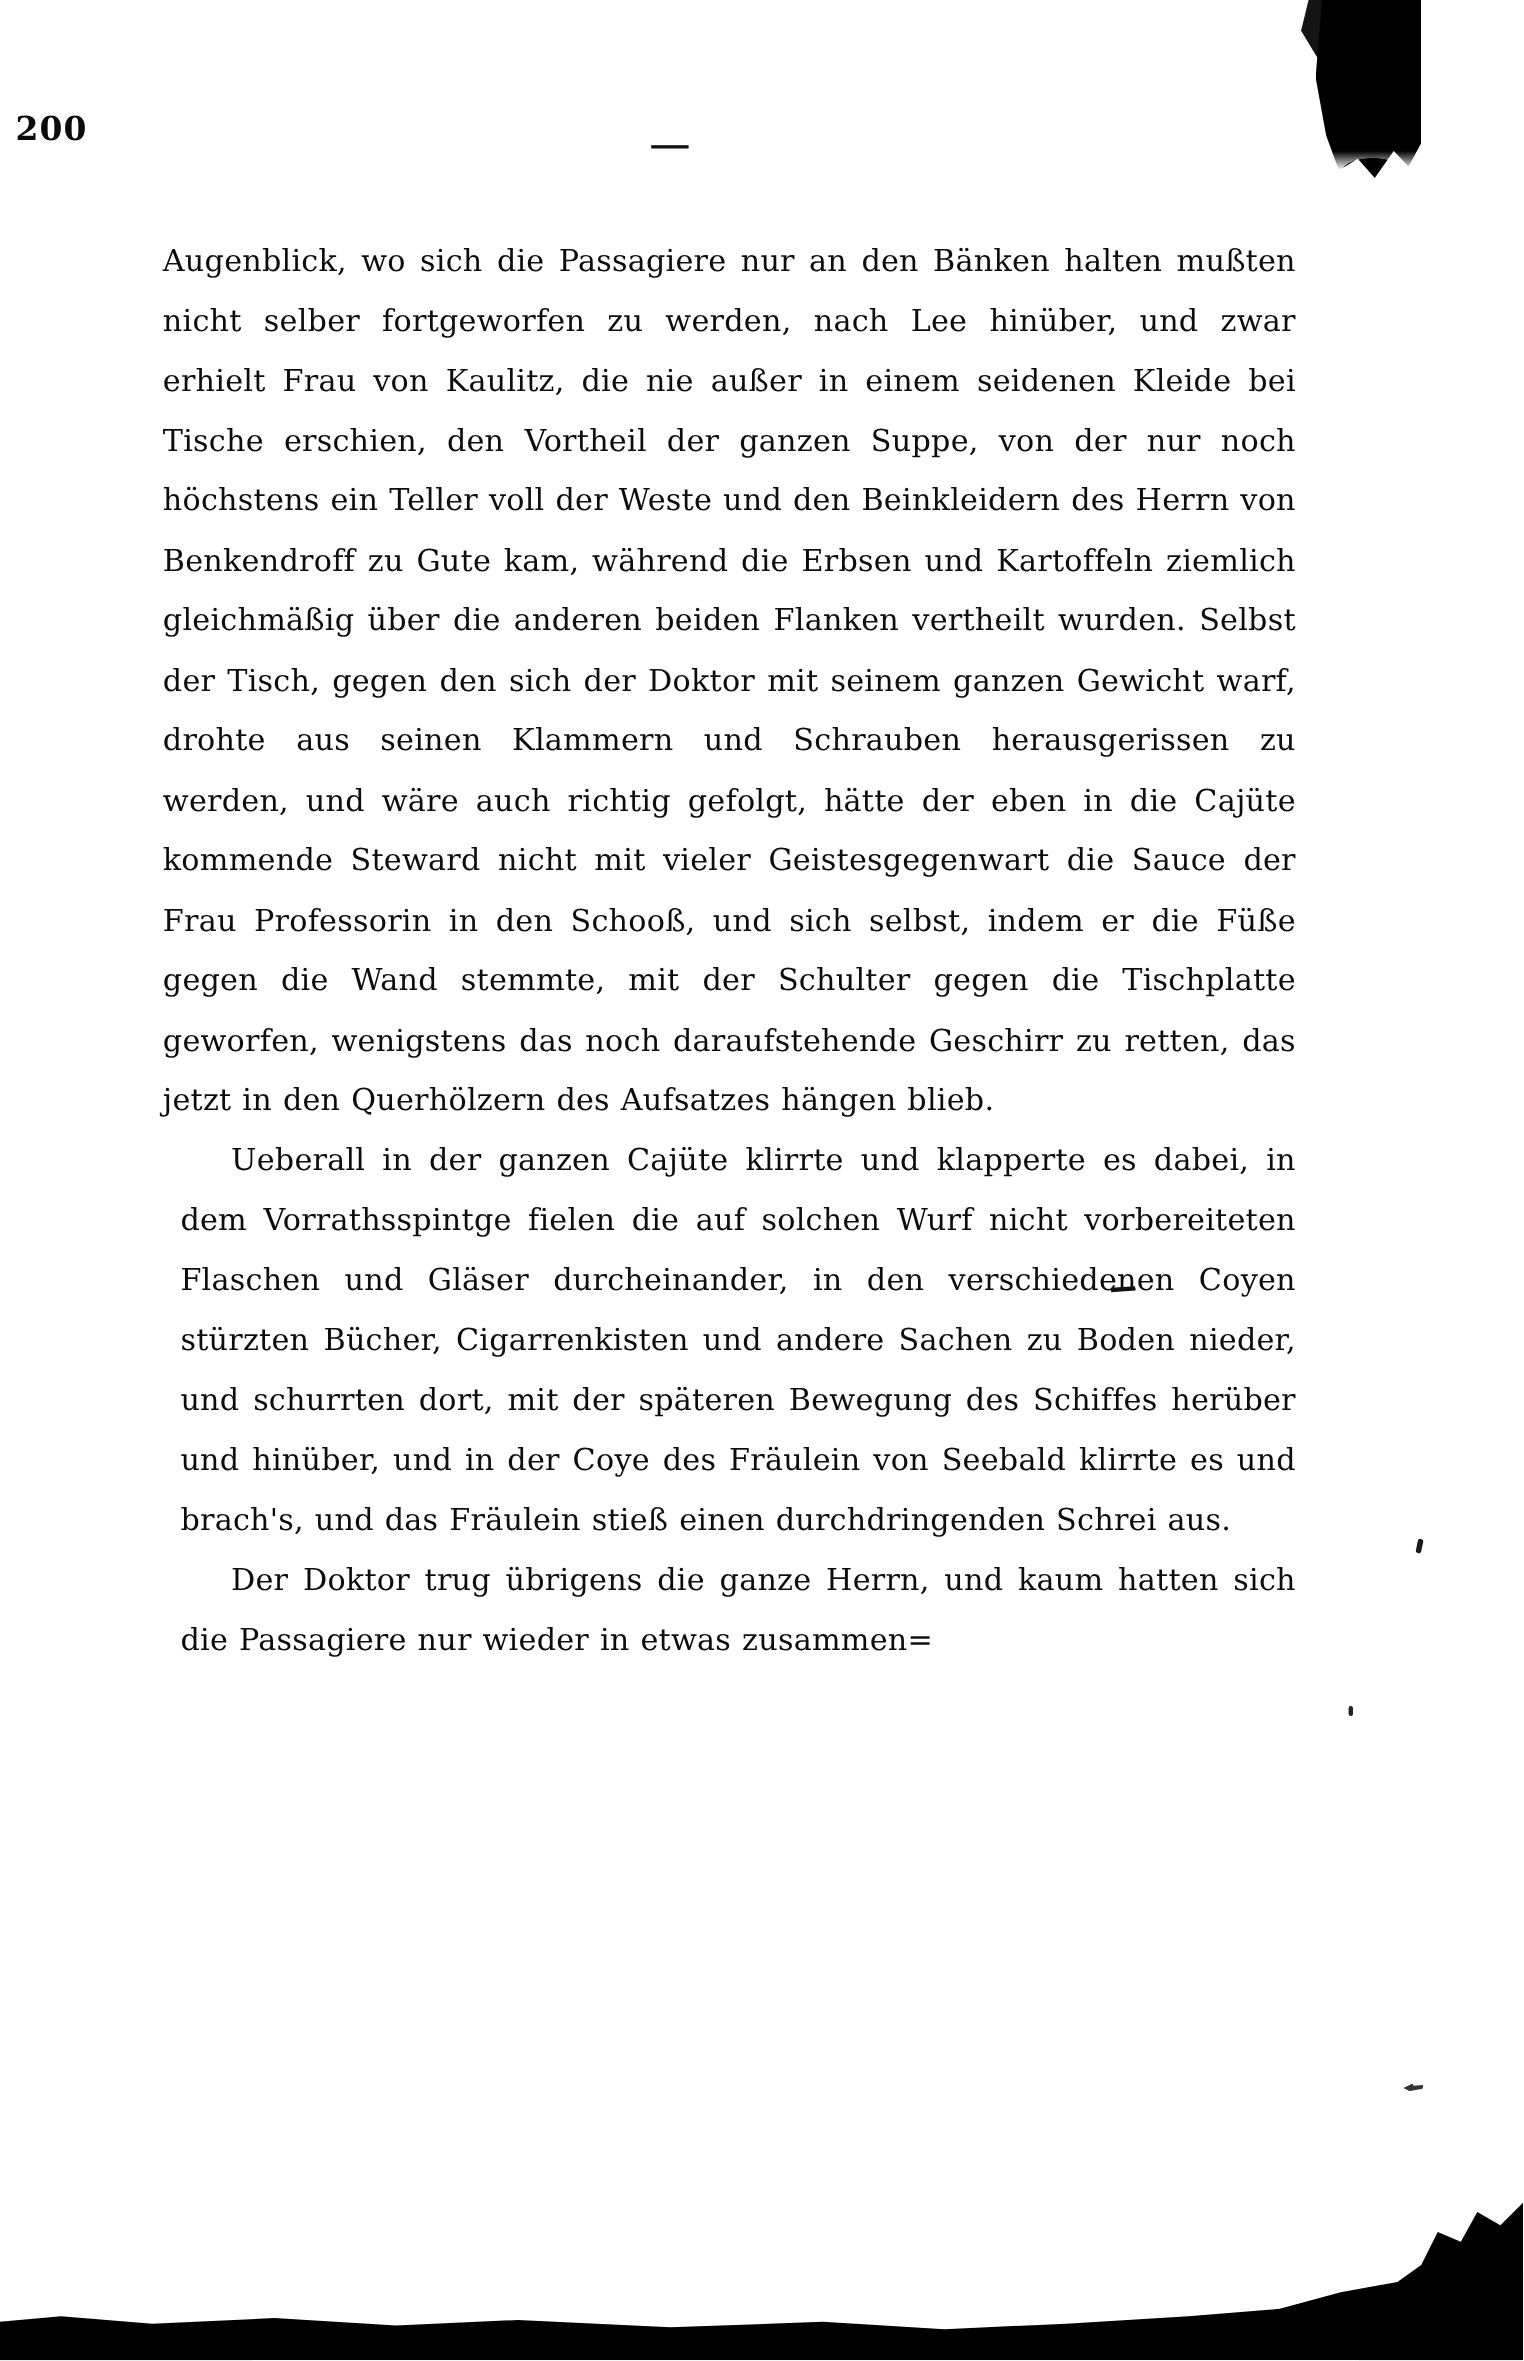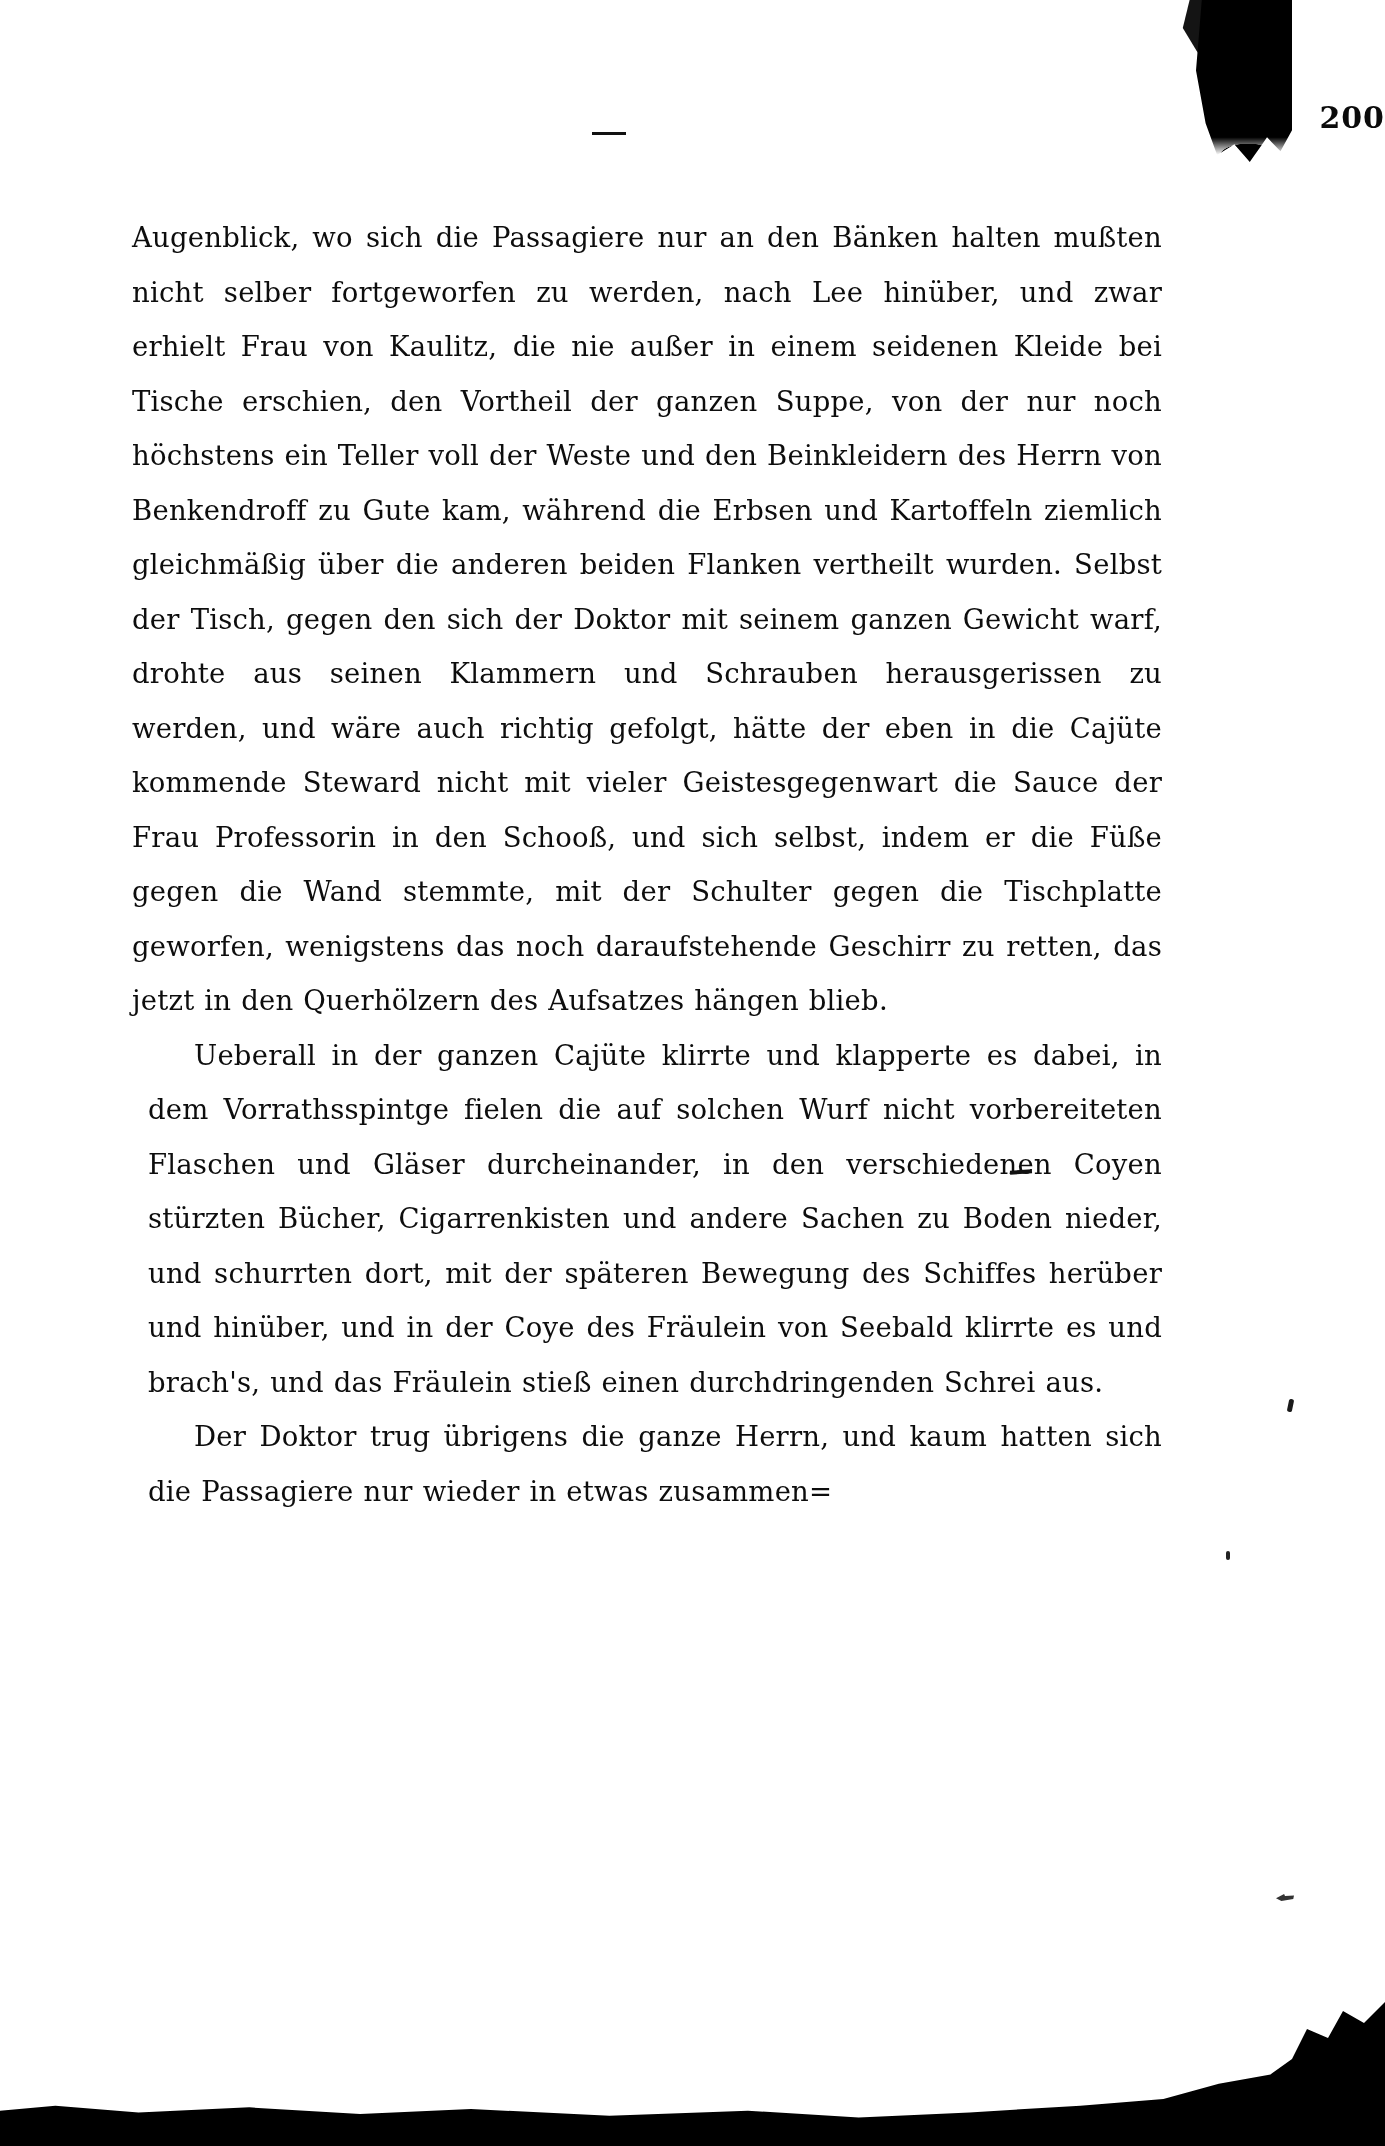--- a/index.html
+++ b/index.html
@@ -18,42 +18,42 @@
     position: absolute;
     left: 0; top: 0;
     width: 1385px;
     height: 2146px;
   }
   .page-number-wrap {
     position: absolute;
     top: 100px;
     left: 0;
     width: 1385px;
-    text-align: right;
+    text-align: left;
   }
   .page-number {
     font-family: "DejaVu Serif", serif;
     font-size: 30px;
     font-weight: 700;
     color: #0b0b0b;
     letter-spacing: 1px;
     display: inline-block;
     padding-left: 14px;
   }
   .page-number-rule {
     position: absolute;
     top: 132px;
     left: 592px;
     width: 34px;
     height: 3px;
     background: #111;
   }
   .text-block {
     position: absolute;
-    left: 132px;
+    left: 148px;
     top: 210px;
     width: 1030px;
   }
   .para {
     font-family: "DejaVu Serif", serif;
     font-size: 27.5px;
     line-height: 54.5px;
     color: #0d0d0d;
     text-align: justify;
     margin: 0;

